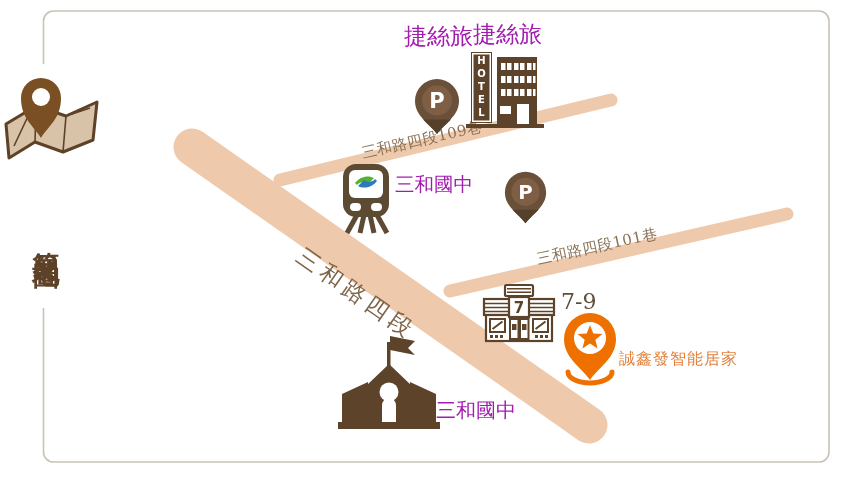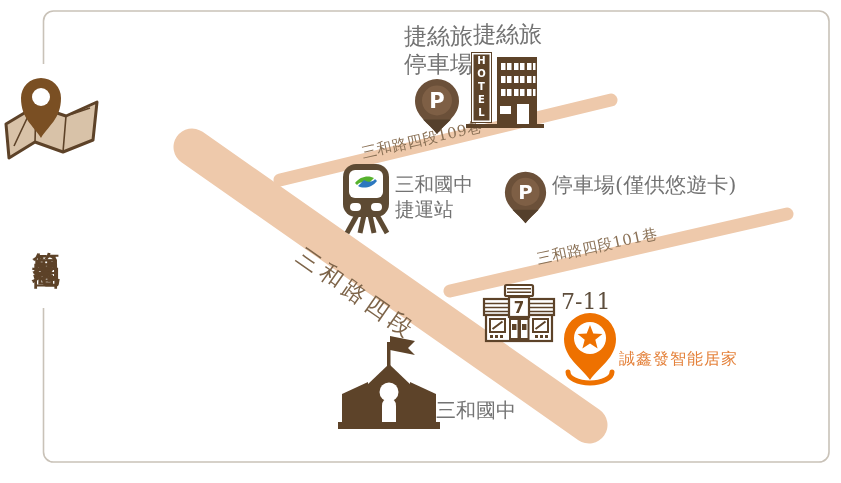--- a/index.html
+++ b/index.html
@@ -2,21 +2,21 @@
 <html><head>
 <meta charset="utf-8">
 <style>
   html,body{margin:0;padding:0;background:#ffffff;}
   .canvas{
     position:relative;width:841px;height:483px;background:#ffffff;overflow:hidden;
     font-family:"DejaVu Serif","Liberation Serif",serif;
   }
   .abs{position:absolute;}
   svg{display:block;overflow:visible;}
-  .lbl{position:absolute;color:#737373;white-space:nowrap;line-height:1.22;}
+  .lbl{position:absolute;color:#a21caf;white-space:nowrap;line-height:1.22;}
   .lbl-23{font-size:23px;}
   .lbl-21{font-size:21px;}
   .lbl-20{font-size:20px;}
   .lbl-19{font-size:19.5px;line-height:1.3;}
   .road-label{
     position:absolute;color:#8a7156;white-space:nowrap;font-size:15px;
     transform-origin:0 50%;letter-spacing:0.5px;
   }
   .road-label-main{
     position:absolute;color:#7d6449;white-space:nowrap;font-size:23px;
@@ -64,21 +64,20 @@
   <svg class="abs" style="left:0;top:66px;" width="102" height="100" viewBox="0 0 102 100">
     <path d="M 6,58 L 36,40 L 66,50 L 97,36 L 93,74 L 63,86 L 35,76 L 9,92 Z" fill="#d8c2a8" stroke="#5d4228" stroke-width="3" stroke-linejoin="round"></path>
     <path d="M 36,40 L 35,76 M 66,50 L 63,86 M 30,46 L 14,80 M 72,48 L 90,42" fill="none" stroke="#5d4228" stroke-width="1.6"></path>
     <path d="M 41,72 C 34,60 21,53 21,32 A 20,20 0 1 1 61,32 C 61,53 48,60 41,72 Z" fill="#7a4f23"></path>
     <circle cx="41" cy="31" r="9" fill="#ffffff"></circle>
   </svg>
   <div class="logo-title">簡易地圖</div>
 
   <div class="lbl lbl-23" style="left:404px;top:22px;">
     <div>捷絲旅</div>
-    <div>停車場</div>
   </div>
   <svg class="abs" style="left:413px;top:78px;" width="48" height="58" viewBox="0 0 48 58">
     <path d="M 24,56 C 16,45 2,38 2,23 A 22,22 0 1 1 46,23 C 46,38 32,45 24,56 Z" fill="#6b5039"></path>
     <path d="M 24,56 C 20,50.5 14.5,46 10,41.5 L 38,41.5 C 33.5,46 28,50.5 24,56 Z" fill="#55402c"></path>
     <circle cx="24" cy="22.5" r="15" fill="#7e5f45"></circle>
     <text x="24" y="30" text-anchor="middle" font-size="21" font-weight="bold" fill="#ffffff" font-family="DejaVu Sans, Liberation Sans, sans-serif">P</text>
   </svg>
 
   <div class="lbl lbl-23" style="left:473px;top:20px;">捷絲旅</div>
   <div class="hotel-sign">HOTEL</div>
@@ -116,30 +115,28 @@
     <line x1="40" y1="52" x2="50" y2="70" stroke="#5d4a33" stroke-width="5"></line>
     <rect x="6" y="1" width="46" height="53" rx="13" fill="#5d4a33"></rect>
     <rect x="12" y="7" width="34" height="28" rx="6" fill="#ffffff"></rect>
     <path d="M 18,20 C 23,13 32,12 37,15 L 31,21 C 27,18 22,19 20,22 Z" fill="#56b22e"></path>
     <path d="M 40,18 C 35,25 26,26 21,23 L 27,17 C 31,20 36,19 38,16 Z" fill="#2d78bf"></path>
     <rect x="13" y="40" width="11" height="8" rx="4" fill="#ffffff"></rect>
     <rect x="34" y="40" width="11" height="8" rx="4" fill="#ffffff"></rect>
   </svg>
   <div class="lbl lbl-19" style="left:395px;top:172px;">
     <div>三和國中</div>
-    <div>捷運站</div>
   </div>
 
   <svg class="abs" style="left:503px;top:169px;" width="45" height="58" viewBox="0 0 48 58">
     <path d="M 24,56 C 16,45 2,38 2,23 A 22,22 0 1 1 46,23 C 46,38 32,45 24,56 Z" fill="#6b5039"></path>
     <path d="M 24,56 C 20,50.5 14.5,46 10,41.5 L 38,41.5 C 33.5,46 28,50.5 24,56 Z" fill="#55402c"></path>
     <circle cx="24" cy="22.5" r="15" fill="#7e5f45"></circle>
     <text x="24" y="30" text-anchor="middle" font-size="21" font-weight="bold" fill="#ffffff" font-family="DejaVu Sans, Liberation Sans, sans-serif">P</text>
   </svg>
-  <div class="lbl lbl-21" style="left:552px;top:173px;">停車場(僅供悠遊卡)</div>
 
   <svg class="abs" style="left:482px;top:284px;" width="74" height="62" viewBox="0 0 74 62">
     <g fill="#ffffff" stroke="#5d4329" stroke-width="2.2">
       <rect x="23" y="1" width="28" height="11" rx="1.5"></rect>
       <rect x="2" y="15" width="70" height="16"></rect>
       <rect x="4" y="31" width="66" height="26"></rect>
     </g>
     <path d="M 25,4.8 L 49,4.8 M 25,8.2 L 49,8.2 M 2,19.5 L 72,19.5 M 2,23.5 L 72,23.5 M 2,27.5 L 72,27.5" stroke="#5d4329" stroke-width="1.6" fill="none"></path>
     <rect x="27" y="13" width="20" height="20" fill="#ffffff" stroke="#5d4329" stroke-width="2.2"></rect>
     <text x="37" y="29" text-anchor="middle" font-size="15" font-weight="bold" fill="#5d4329" font-family="DejaVu Sans, Liberation Sans, sans-serif">7</text>
@@ -154,21 +151,21 @@
       <rect x="30" y="40" width="4.5" height="6"></rect>
         <rect x="40" y="40" width="4.5" height="6"></rect>
       <rect x="8" y="51" width="3" height="3"></rect>
         <rect x="13" y="51" width="3" height="3"></rect>
         <rect x="18" y="51" width="3" height="3"></rect>
       <rect x="53" y="51" width="3" height="3"></rect>
         <rect x="58" y="51" width="3" height="3"></rect>
         <rect x="63" y="51" width="3" height="3"></rect>
     </g>
   </svg>
-  <div class="seven-label">7-11</div>
+  <div class="seven-label">7-9</div>
 
   <svg class="abs" style="left:561px;top:310px;" width="58" height="84" viewBox="0 0 58 84">
     <path d="M 7,62 A 22,11 0 1 0 51,62" fill="none" stroke="#ee7100" stroke-width="5" stroke-linecap="round"></path>
     <path d="M 29,70 C 20,57 3,48 3,29 A 26,26 0 1 1 55,29 C 55,48 38,57 29,70 Z" fill="#ee7100"></path>
     <circle cx="29" cy="28" r="16" fill="#ffffff"></circle>
     <polygon points="29,15 32.3,23.5 41.4,24 34.3,29.7 36.6,38.5 29,33.6 21.4,38.5 23.7,29.7 16.6,24 25.7,23.5" fill="#ee7100"></polygon>
   </svg>
   <div class="store-label">誠鑫發智能居家</div>
 
   <svg class="abs" style="left:336px;top:330px;" width="106" height="104" viewBox="0 0 106 104">

